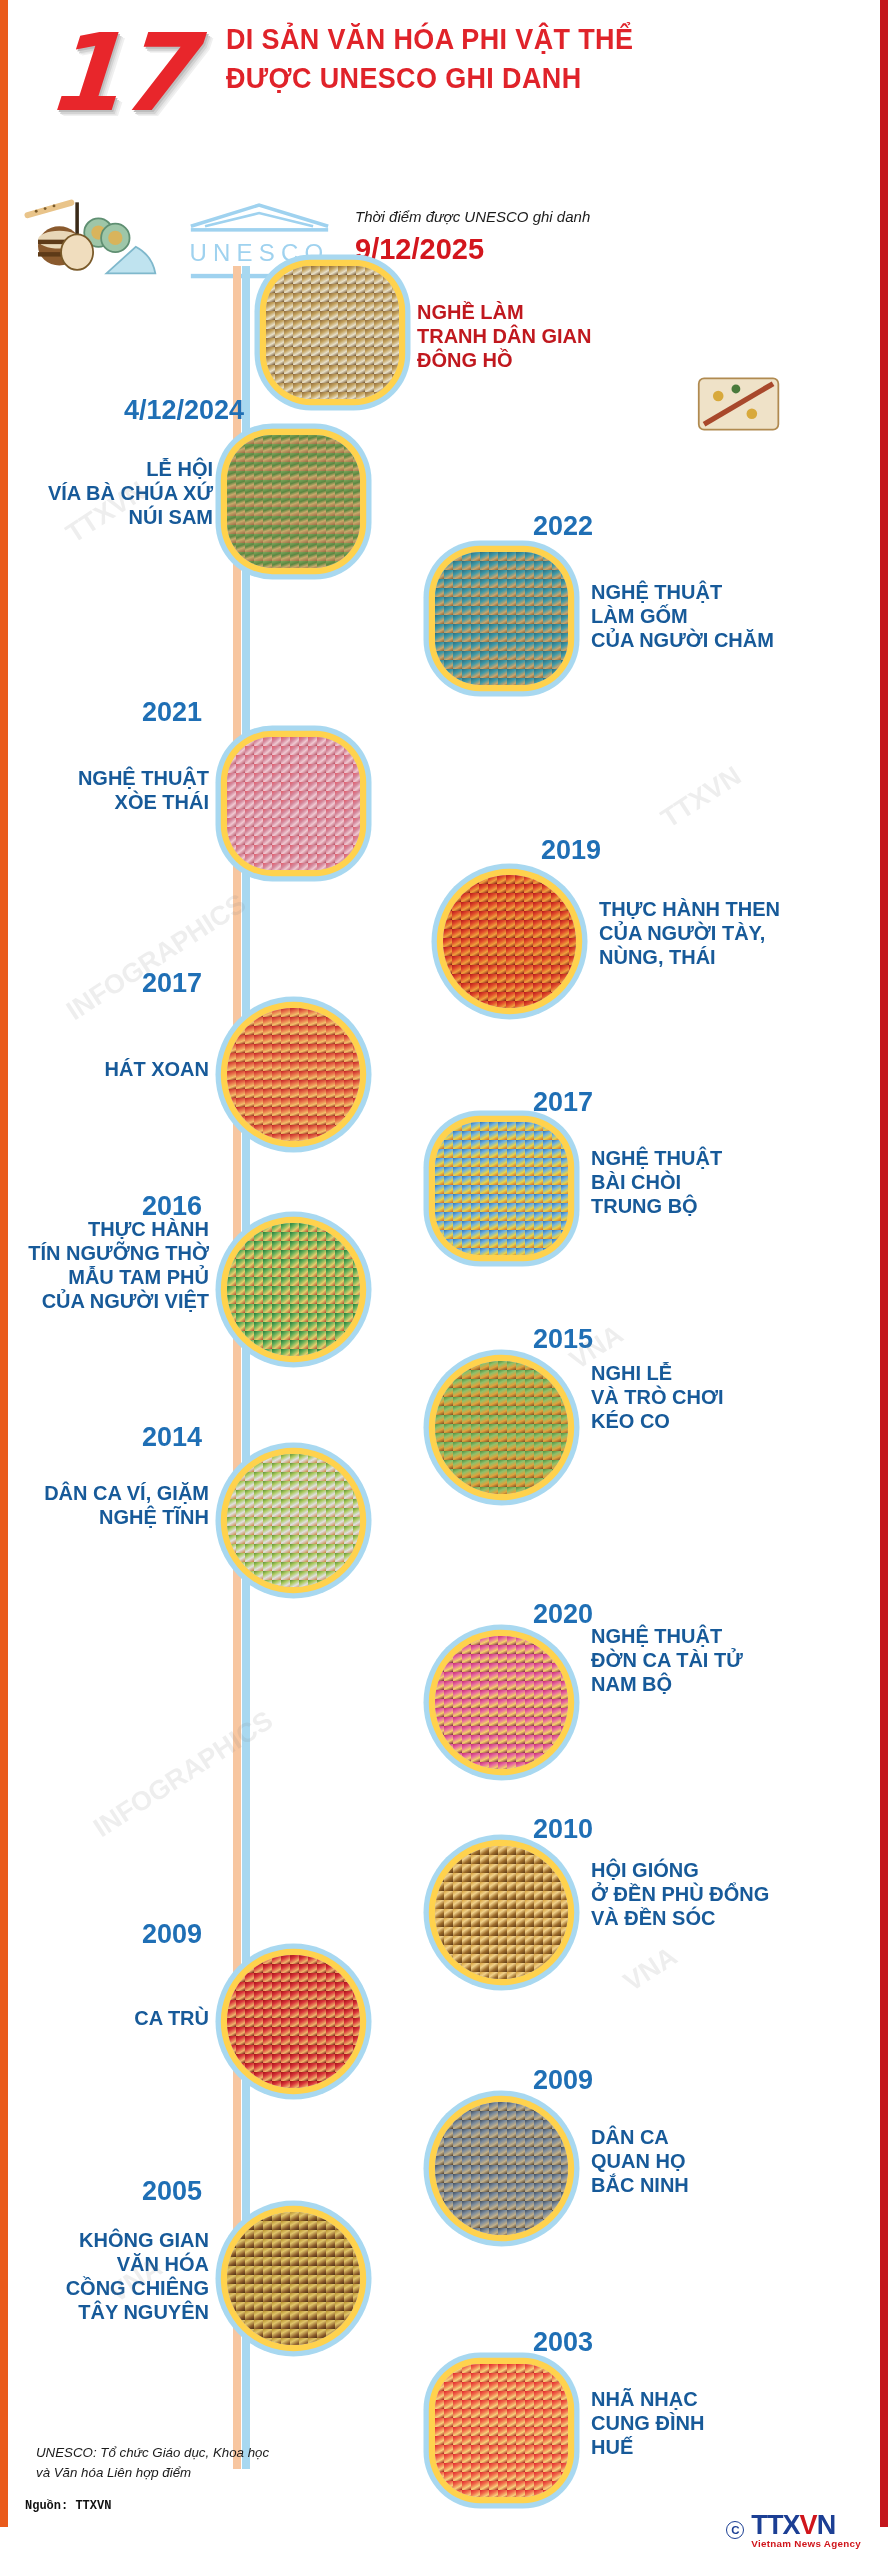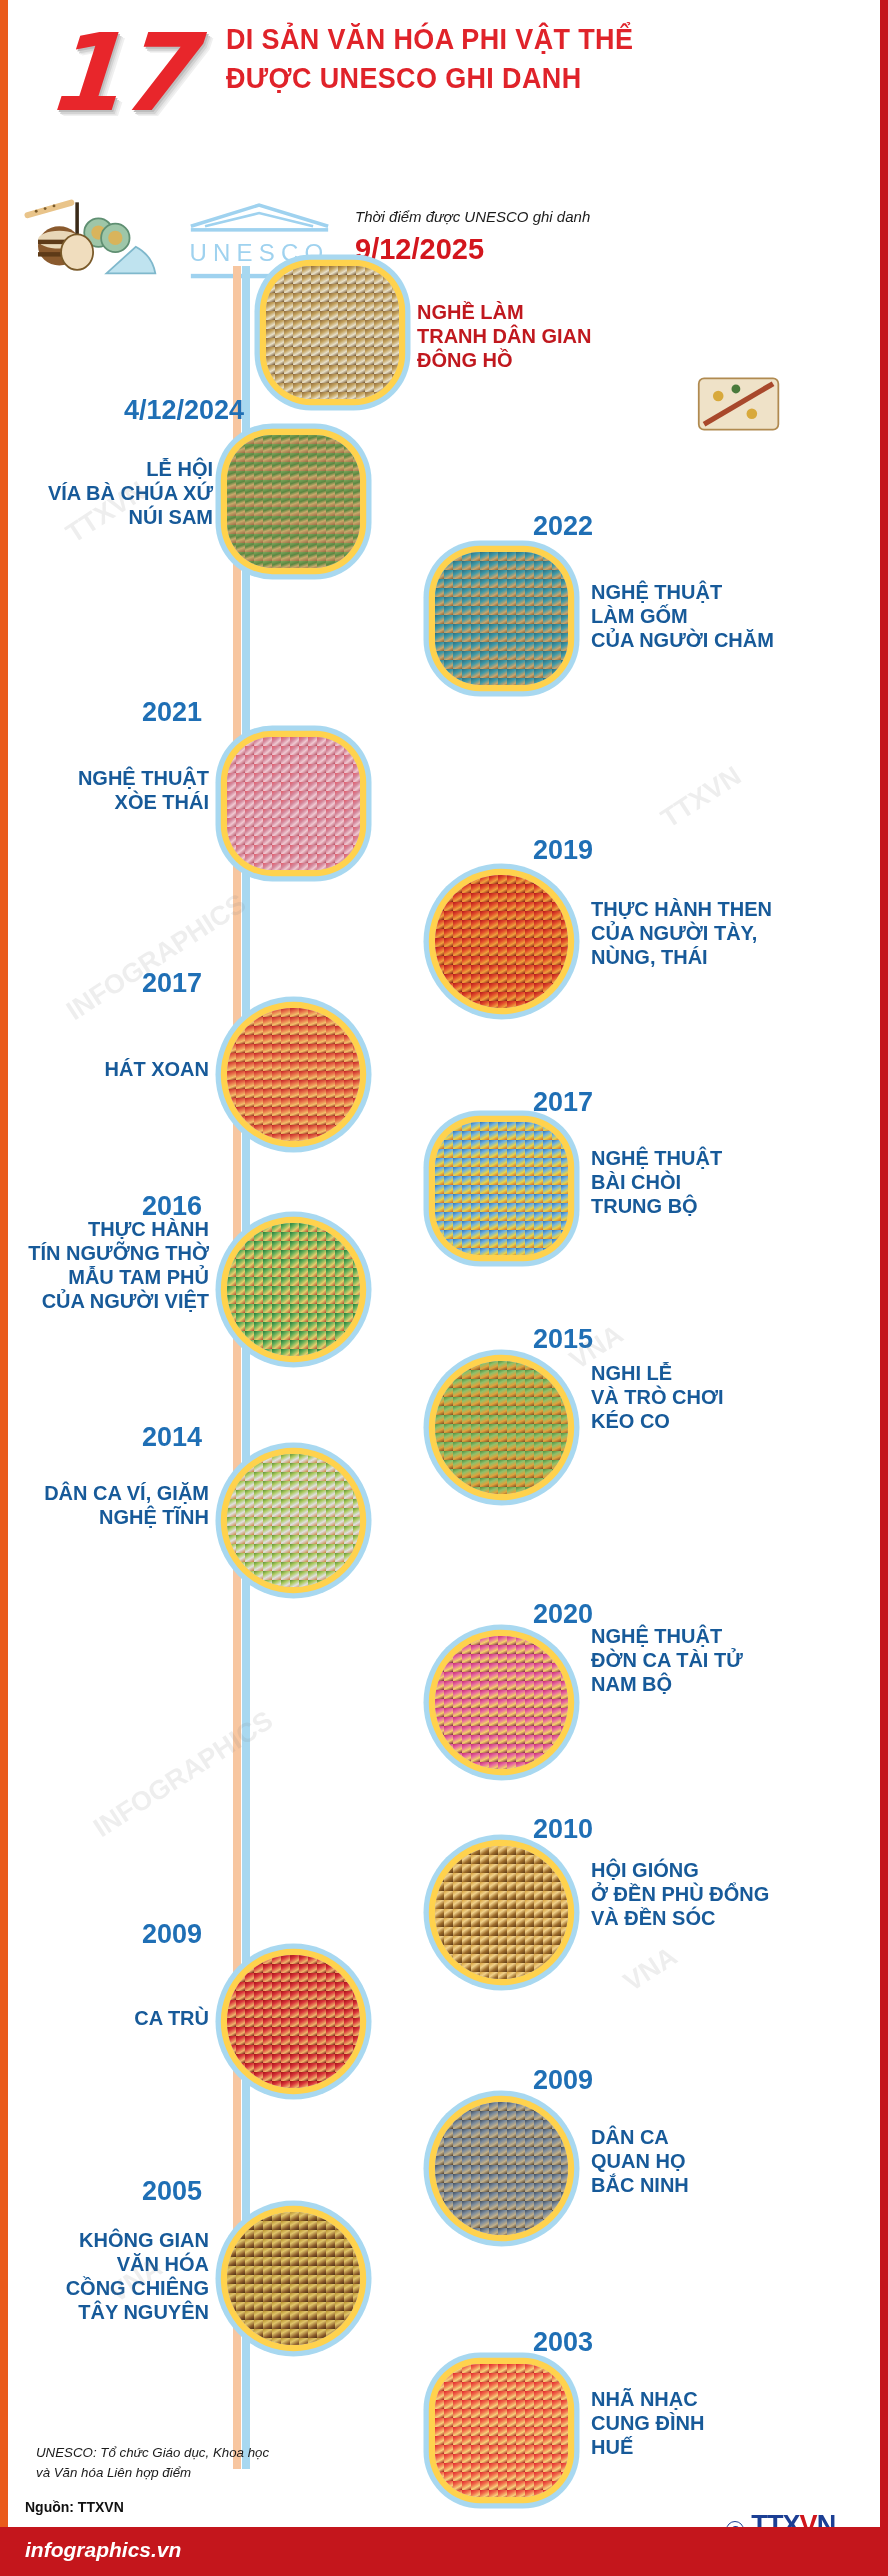--- a/index.html
+++ b/index.html
@@ -158,22 +158,22 @@
 
   
   .footnote {
     position: absolute; left: 36px; top: 2443px; width: 426px;
     font-size: 13.3px; font-style: italic; color: #1b1b1b;
     line-height: 19.5px;
     font-family: "Liberation Sans", sans-serif;
   }
   .source {
     position: absolute; left: 25px; top: 2499px;
-    font-size: 14px; font-weight: bold; color: #111;
-    font-family: Liberation Sans, sans-serif;
+    font-size: 12px; font-weight: bold; color: #111;
+    font-family: Liberation Mono, monospace;
   }
   .ttxvn {
     position: absolute; right: 27px; top: 2512px;
     display: flex; align-items: center; gap: 7px;
   }
   .copyr {
     width: 18px; height: 18px; border-radius: 50%;
     border: 1.8px solid #1c3f94; color: #1c3f94;
     font-size: 11.5px; font-weight: bold;
     display: flex; align-items: center; justify-content: center;
@@ -306,21 +306,21 @@
 
   <div class="entry left" style="left:0;top:697px;width:872px;height:178px">
     <div class="year" style="left:142px;top:0">2021</div>
     <div class="photo" style="left:227px;top:40px">
       <div class="ph tex-c"></div>
       </div>
     <div class="label" style="left:-18px;top:69px;width:227px">NGHỆ THUẬT
 XÒE THÁI</div>
   </div>
 
-  <div class="entry right" style="left:0;top:835px;width:734px;height:187px">
+  <div class="entry right" style="left:8px;top:835px;width:734px;height:187px">
     <div class="year" style="left:533px;top:0">2019</div>
     <div class="photo round" style="left:435px;top:40px">
       <div class="ph tex-d"></div>
       </div>
     <div class="label" style="left:591px;top:62px;width:266px">THỰC HÀNH THEN
 CỦA NGƯỜI TÀY,
 NÙNG, THÁI</div>
   </div>
 
   <div class="entry left" style="left:0;top:968px;width:888px;height:178px">
@@ -437,23 +437,20 @@
   <div class="source">Nguồn: TTXVN</div>
 
   <div class="ttxvn">
     <div class="copyr">C</div>
     <div class="ttxvn-mark">
       <div class="m1"><span>TTX</span><span class="v">V</span><span>N</span></div>
       <div class="m2">Vietnam News Agency</div>
     </div>
   </div>
 
-  <div class="redbar">
-    <div class="site">infographics.vn</div>
-  </div>
 
   <div class="wm" style="left:62px;top:497px">TTXVN</div>
   <div class="wm" style="left:53px;top:942px">INFOGRAPHICS</div>
   <div class="wm" style="left:657px;top:782px">TTXVN</div>
   <div class="wm" style="left:568px;top:1332px">VNA</div>
   <div class="wm" style="left:80px;top:1759px">INFOGRAPHICS</div>
   <div class="wm" style="left:622px;top:1954px">VNA</div>
   <div class="wm" style="left:107px;top:2265px">VNA</div>
 
 </div>

